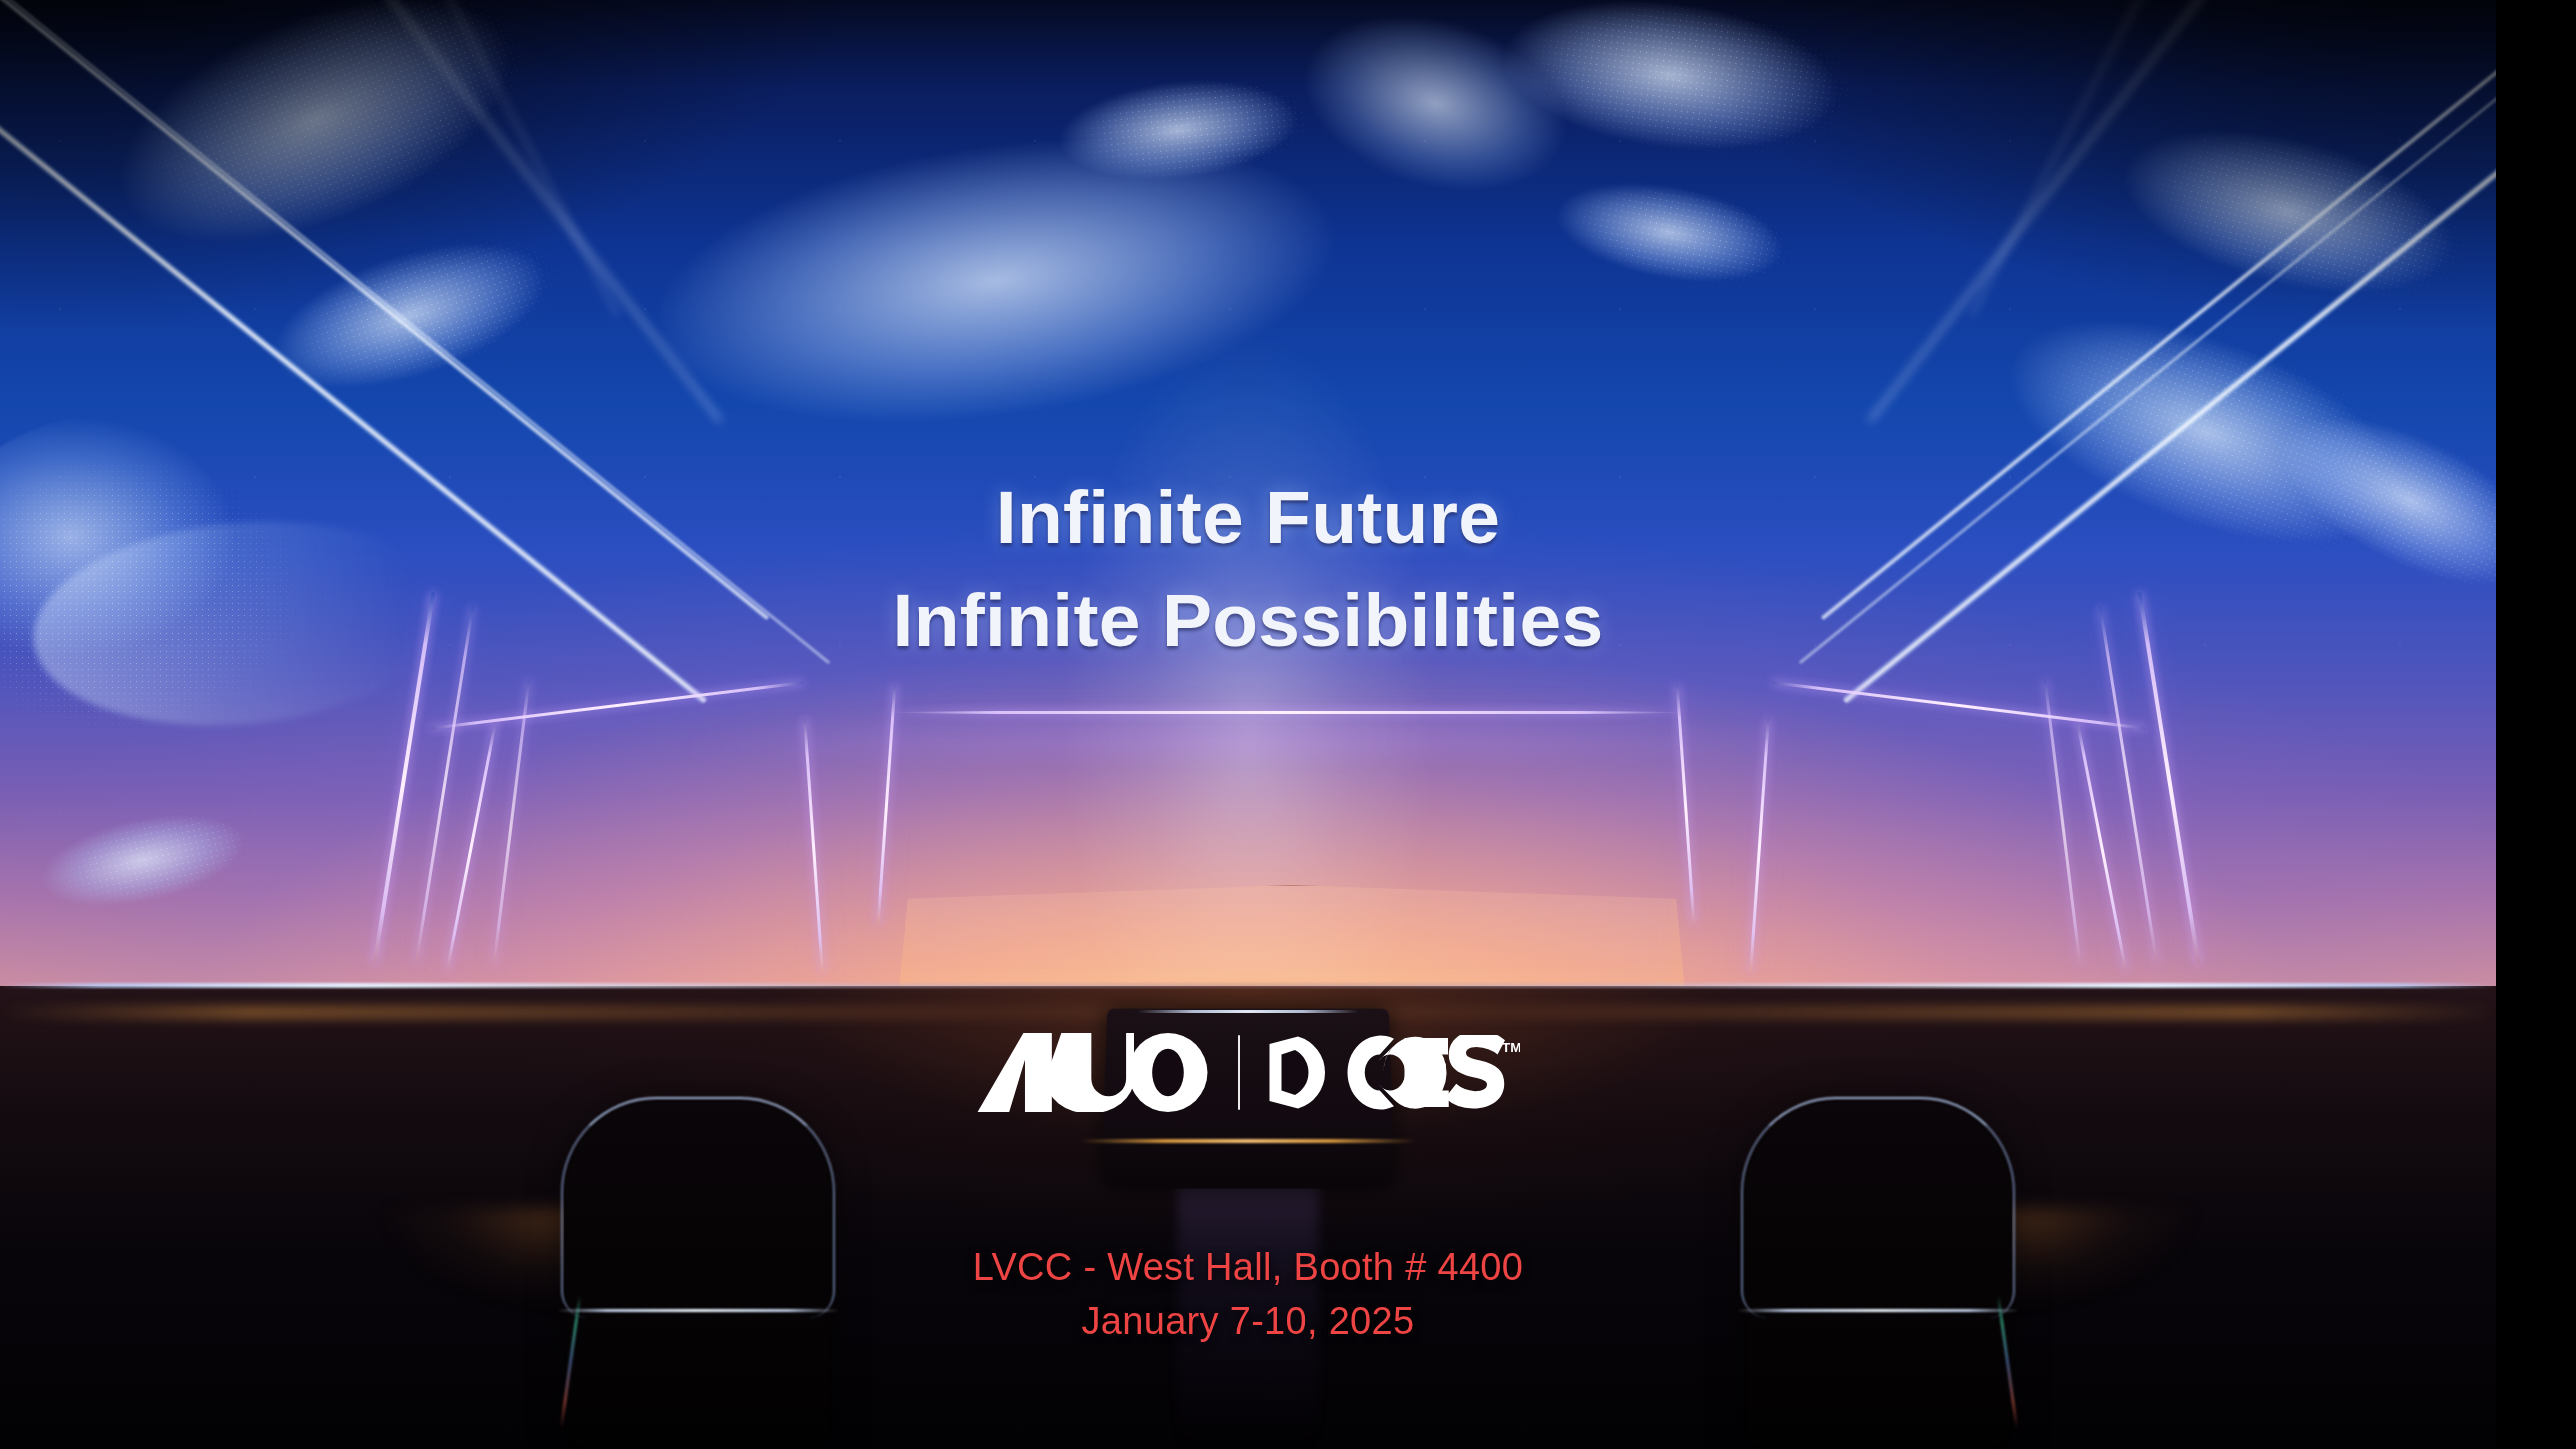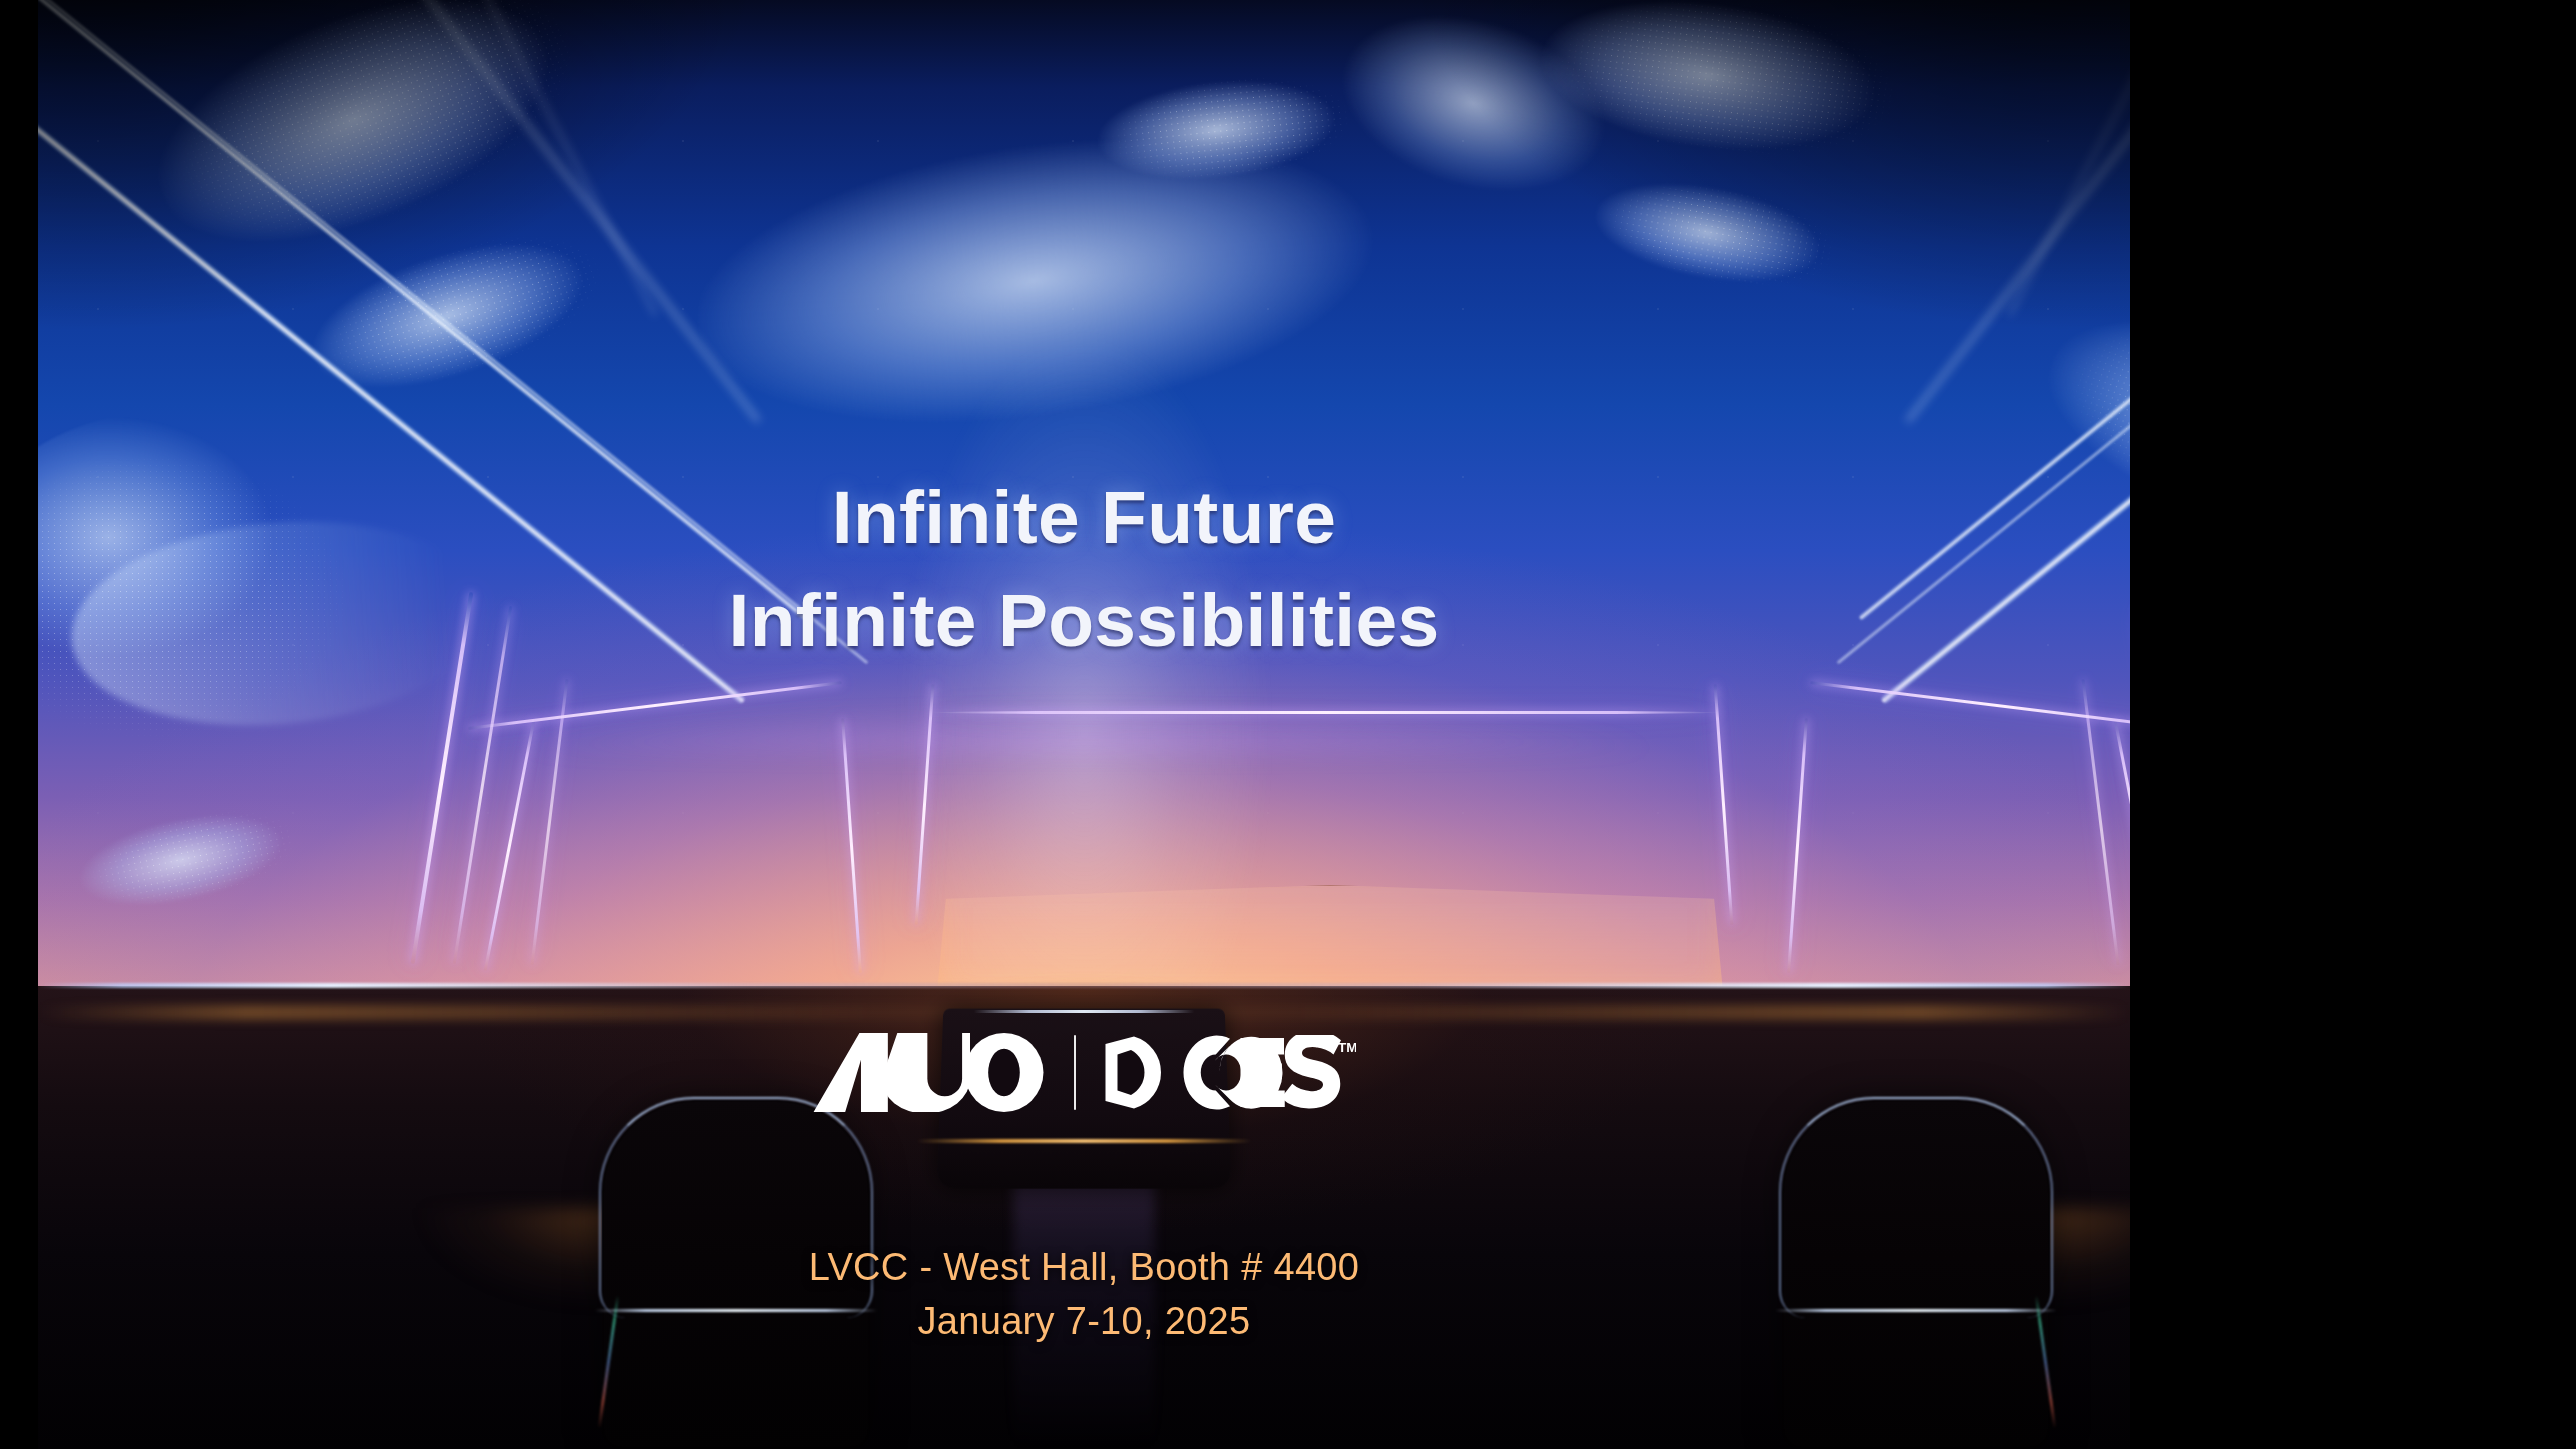--- a/index.html
+++ b/index.html
@@ -1,26 +1,25 @@
 <!DOCTYPE html>
 <html style="font-size:10.7px"><head>
 <meta charset="utf-8">
 <title>AUO CES 2025 Key Visual</title>
 <style>
   html,body{margin:0;padding:0;background:#000;}
   *{box-sizing:border-box;}
 
   #stage{
     position:relative;
-    width:2092px;
+    width:2496px;
     height:1449px;
     overflow:hidden;
     background:#000;
     font-family:"Liberation Sans", sans-serif;
-    margin-left:38px;
   }
 
   
   .sky{
     position:absolute; inset:0;
     background:
       radial-gradient(ellipse 70% 48% at 50% 74%,
          rgba(255,214,150,0.95) 0%,
          rgba(255,178,140,0.72) 22%,
          rgba(224,150,170,0.40) 44%,
@@ -363,21 +362,21 @@
   .logo-divider{
     width:2px; height:75px;
     background:rgba(255,255,255,0.92);
     border-radius:1.3px;
   }
   .ces-logo{ display:block; height:75px; width:auto; }
 
   .event-info{
     position:absolute; left:0; right:0; top:1241px;
     text-align:center;
-    color:#fdba74;
+    color:#ef4444;
     font-size:38px;
     font-weight:500;
     line-height:1.42;
     letter-spacing:0.3px;
     text-shadow:0 2px 8px rgba(0,0,0,0.85);
     z-index:45;
   }
   .event-info .line2{ display:block; }
 </style>
 </head>

